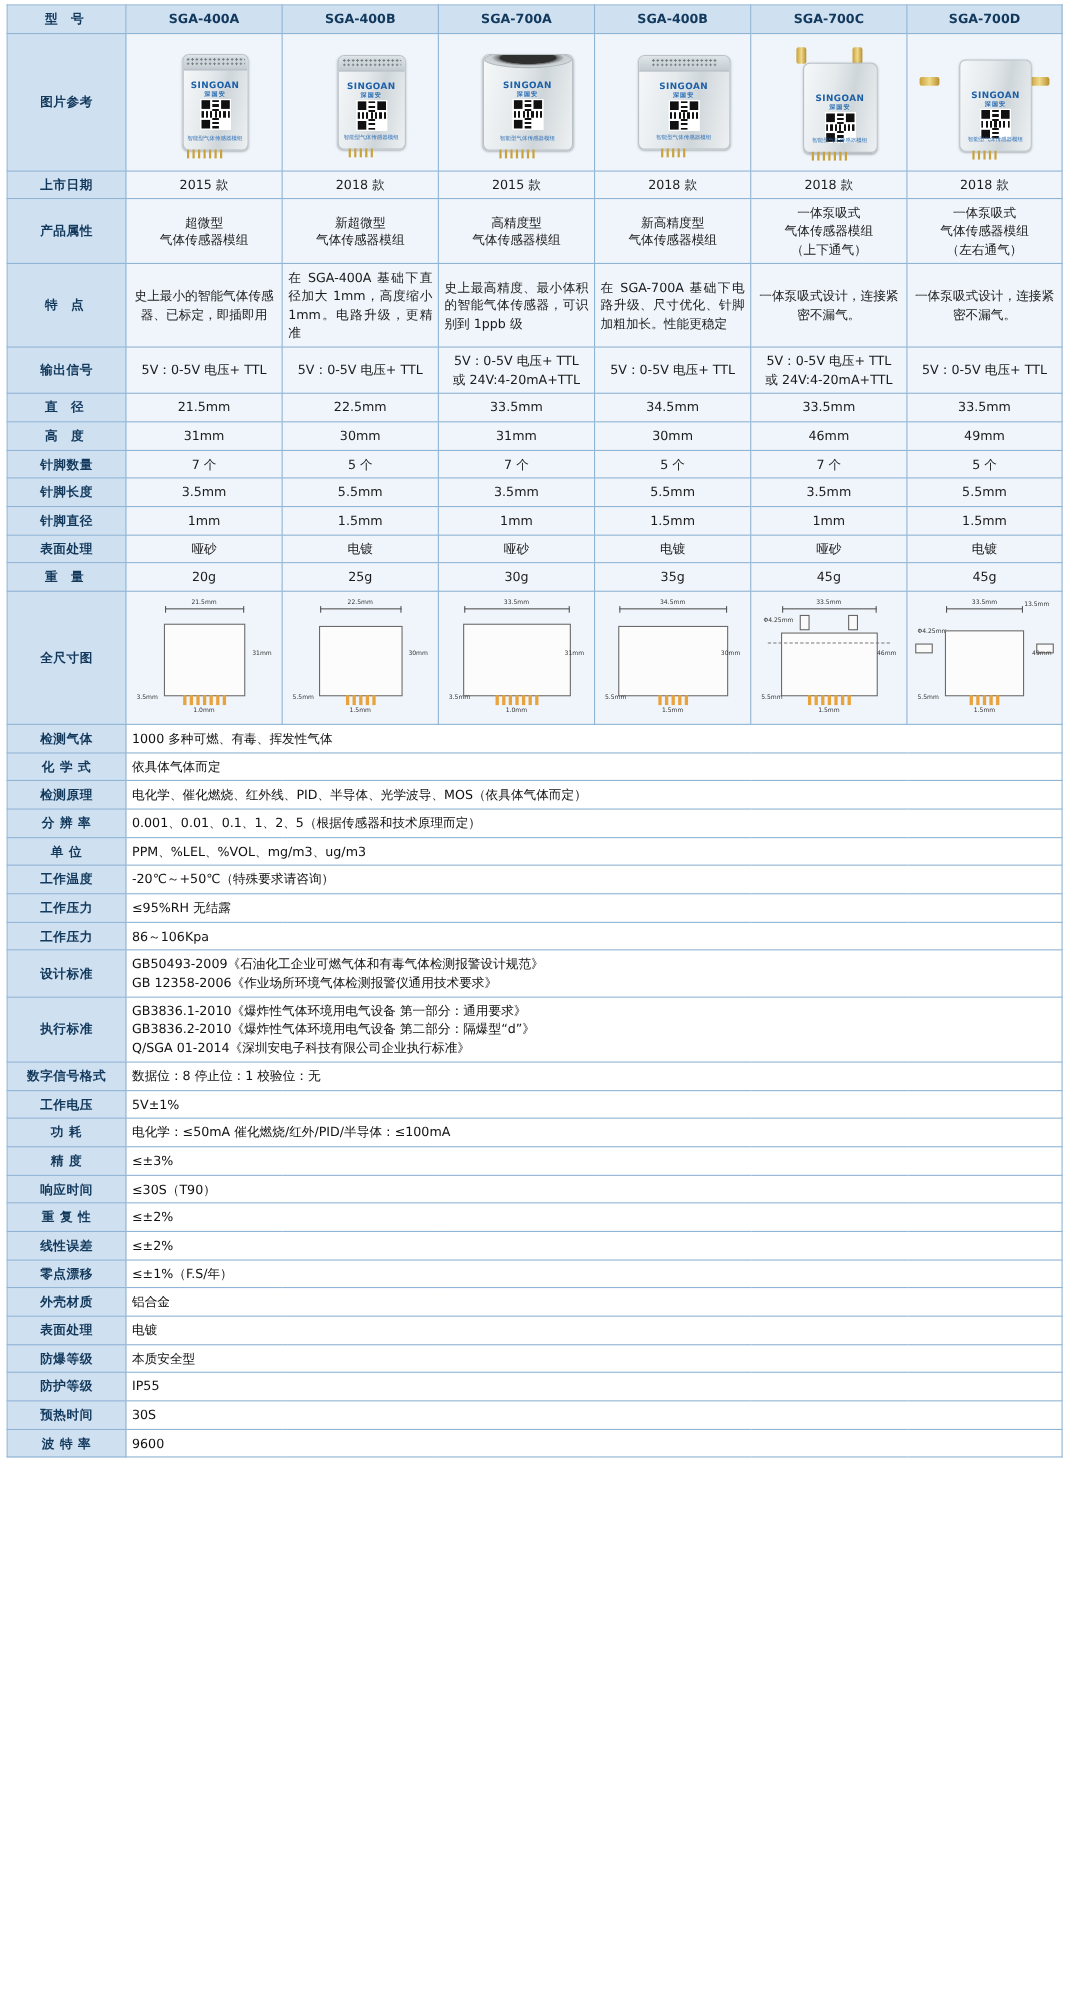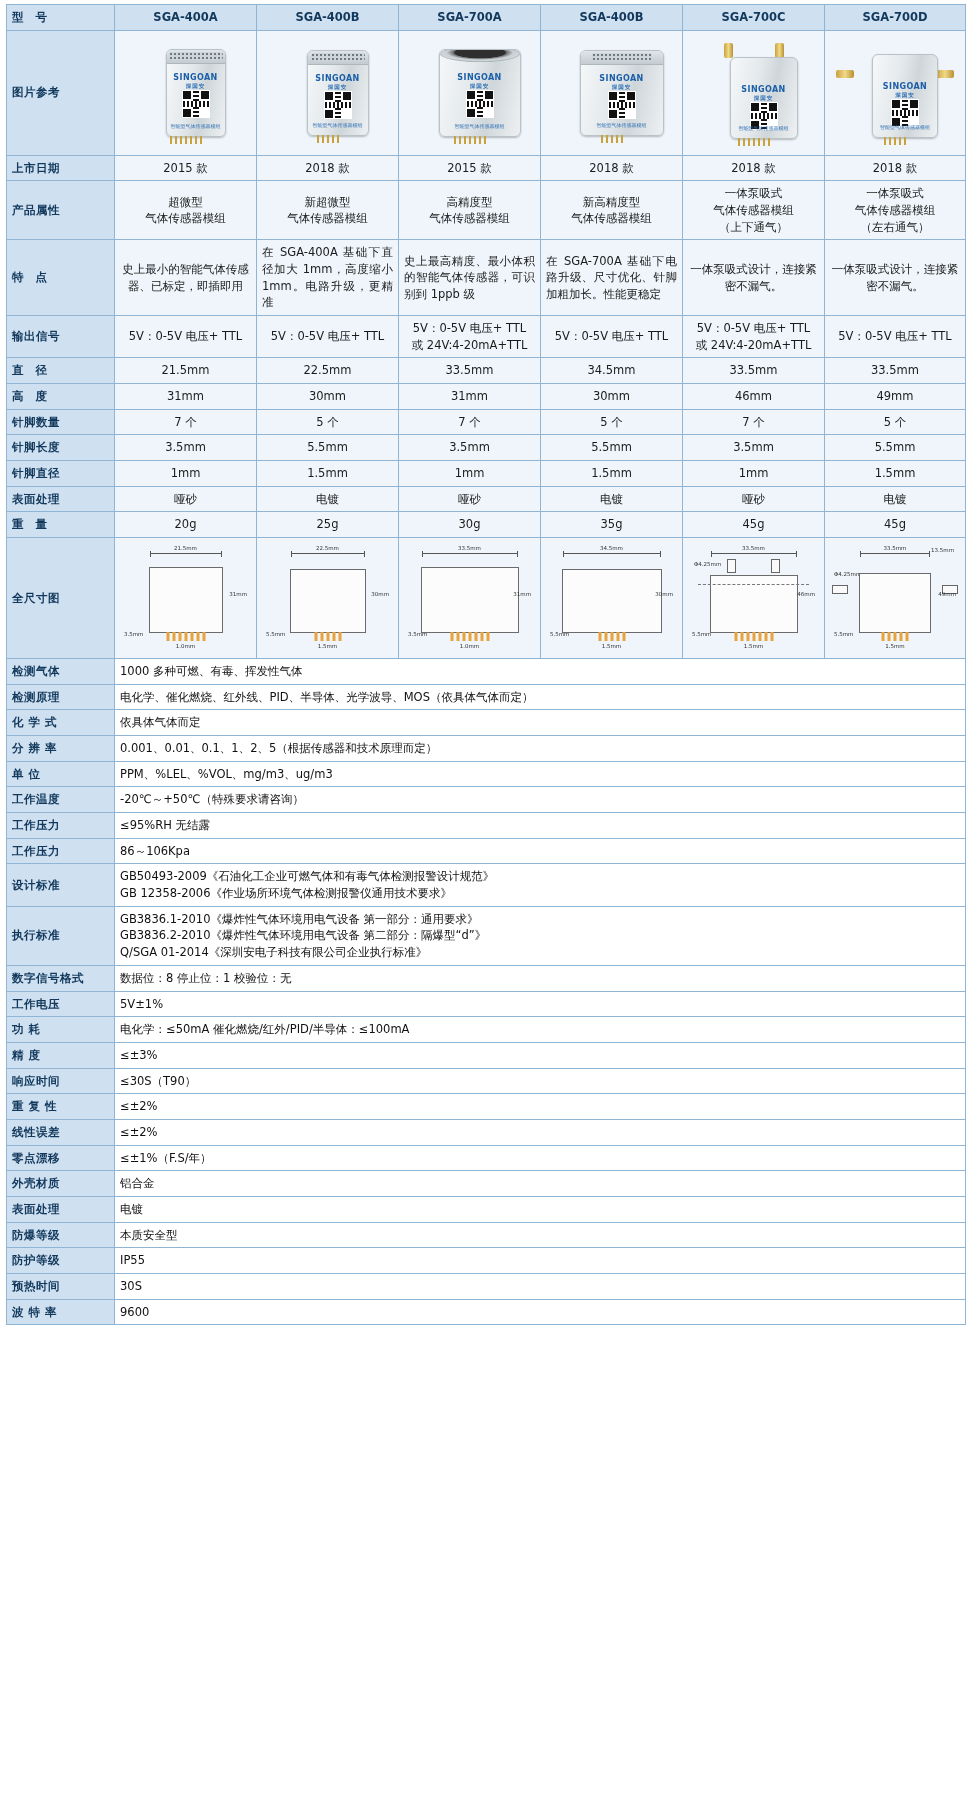--- a/index.html
+++ b/index.html
@@ -27,20 +27,21 @@
     border: 1px solid #8fb4d4;
     vertical-align: middle;
     padding: 4px 5px;
     font-size: 11.5px;
     line-height: 1.45;
   }
   
   .lbl {
     width: 108px;
     background: #cfe0f1;
+    text-align: center;
     font-weight: bold;
     font-size: 12.5px;
     color: #12395c;
     letter-spacing: 0.5px;
   }
   .lbl.wide-space { letter-spacing: 4px; }
   .val-cell {
     background: #eff5fb;
     text-align: center;
     color: #1b1b1b;
@@ -704,26 +705,26 @@
             <div class="dim-txt-bc">1.5mm</div>
           </div>
         </td>
       </tr>
 
       <tr>
         <td class="lbl">检测气体</td>
         <td class="val-left" colspan="6" style="white-space:pre-line">1000 多种可燃、有毒、挥发性气体</td>
       </tr>
       <tr>
+        <td class="lbl">化  学  式</td>
+        <td class="val-left" colspan="6" style="white-space:pre-line">依具体气体而定</td>
+      </tr>
+      <tr>
         <td class="lbl">检测原理</td>
         <td class="val-left" colspan="6" style="white-space:pre-line">电化学、催化燃烧、红外线、PID、半导体、光学波导、MOS（依具体气体而定）</td>
-      </tr>
-      <tr>
-        <td class="lbl">化  学  式</td>
-        <td class="val-left" colspan="6" style="white-space:pre-line">依具体气体而定</td>
       </tr>
       <tr>
         <td class="lbl">分  辨  率</td>
         <td class="val-left" colspan="6" style="white-space:pre-line">0.001、0.01、0.1、1、2、5（根据传感器和技术原理而定）</td>
       </tr>
       <tr>
         <td class="lbl">单   位</td>
         <td class="val-left" colspan="6" style="white-space:pre-line">PPM、%LEL、%VOL、mg/m3、ug/m3</td>
       </tr>
       <tr>

